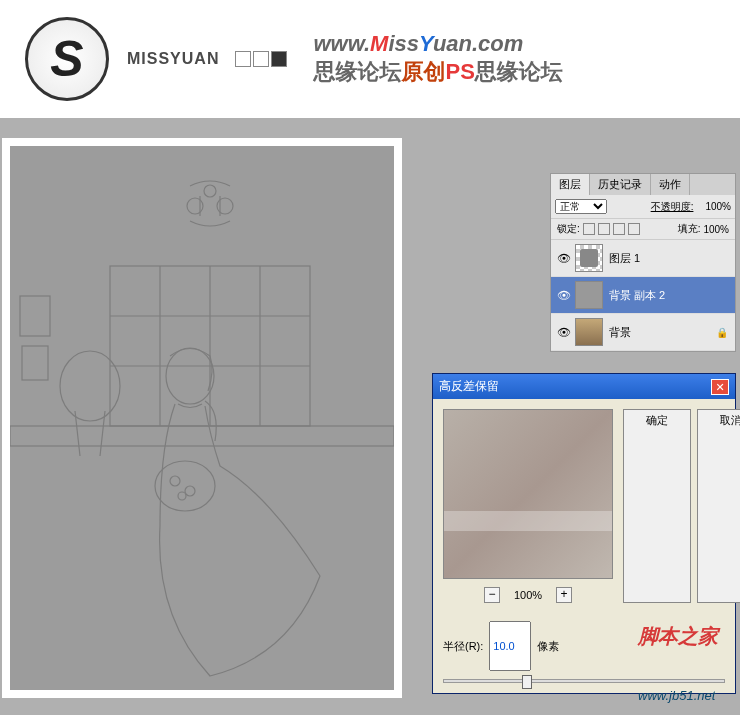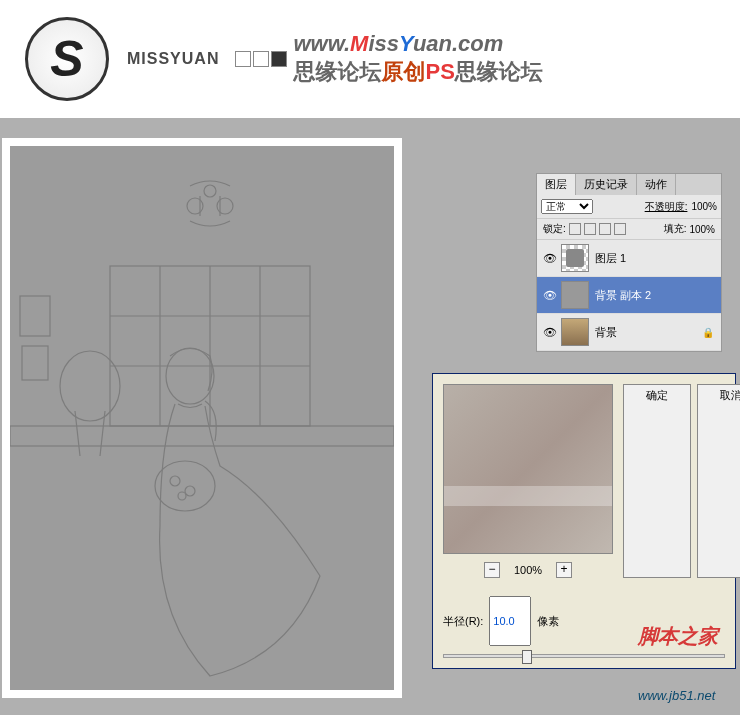--- a/index.html
+++ b/index.html
@@ -9,42 +9,42 @@
 .banner { position: absolute; top: 0; left: 0; width: 740px; height: 118px; background: #fff; display: flex; align-items: center; }
 .logo { margin-left: 25px; }
 .logo-circle { width: 84px; height: 84px; border-radius: 50%; border: 3px solid #333; display: flex; align-items: center; justify-content: center; background: radial-gradient(#fff, #e8e8e8); }
 .logo-s { font-size: 50px; font-weight: bold; color: #222; font-style: italic; }
 .brand { margin-left: 18px; }
 .brand-cn { font-size: 42px; font-weight: bold; color: #4a4a4a; font-style: italic; letter-spacing: 2px; }
 .brand-en { font-size: 16px; font-weight: bold; color: #4a4a4a; letter-spacing: 1px; display: flex; align-items: center; gap: 16px; }
 .brand-en .boxes { display: flex; gap: 2px; }
 .brand-en .box { width: 16px; height: 16px; border: 1px solid #888; }
 .brand-en .box.filled { background: #333; }
-.tagline { margin-left: 6px; }
+.tagline { margin-left: 26px; }
 .url { font-size: 22px; font-style: italic; font-weight: bold; }
 .url .g { color: #666; }
 .url .r { color: #e63939; }
 .url .b { color: #1e6bd6; }
 .subtitle { font-size: 22px; font-weight: bold; }
 .subtitle .g { color: #666; }
 .subtitle .b { color: #c2410c; }
 .subtitle .r { color: #e63939; }
 
 
 .workspace { position: absolute; top: 118px; left: 0; width: 740px; height: 597px; background: #b0b0b0; }
 .canvas { position: absolute; top: 20px; left: 2px; width: 400px; height: 560px; background: #fff; padding: 8px; }
 .canvas-img { width: 100%; height: 100%; background: #9a9a9a; position: relative; overflow: hidden; }
 .sketch { position: absolute; inset: 0; opacity: 0.6; }
 
 
-.layers { position: absolute; top: 55px; right: 18px; width: 186px; background: #e8e8e8; border: 1px solid #999; }
+.layers { position: absolute; top: 55px; right: 4px; width: 186px; background: #e8e8e8; border: 1px solid #999; }
 .layers-tabs { display: flex; background: #d0d0d0; font-size: 11px; }
 .layers-tab { padding: 3px 8px; border-right: 1px solid #aaa; }
 .layers-tab.active { background: #e8e8e8; }
-.layers-controls { display: flex; padding: 4px; gap: 4px; font-size: 10px; align-items: center; }
+.layers-controls { display: flex; padding: 4px; gap: 12px; font-size: 10px; align-items: center; }
 .layers-controls select { font-size: 10px; width: 52px; }
 .layers-controls .opa { margin-left: auto; text-decoration: underline; }
 .layers-lock { display: flex; padding: 3px 6px; font-size: 10px; align-items: center; gap: 3px; border-top: 1px solid #ccc; border-bottom: 1px solid #ccc; }
 .lock-box { width: 12px; height: 12px; border: 1px solid #888; }
 .layer-row { display: flex; align-items: center; padding: 4px 6px; gap: 6px; font-size: 11px; border-bottom: 1px solid #ddd; }
 .layer-row.selected { background: #5a7fc4; color: #fff; }
 .eye { width: 12px; height: 12px; }
 .thumb { width: 28px; height: 28px; border: 1px solid #888; background: #999; }
 .thumb.trans { background: repeating-conic-gradient(#ccc 0 25%, #fff 0 50%) 0 0/8px 8px; position: relative; }
 .thumb.trans::after { content:""; position:absolute; inset:4px; background:#888; border-radius:2px; }
@@ -171,20 +171,24 @@
     </div>
     <div class="layer-row">
       <span class="eye">👁</span>
       <span class="thumb photo"></span>
       <span>背景</span>
       <span class="lock-icon">🔒</span>
     </div>
   </div>
 
   <div class="dialog">
+    <div class="dialog-title">
+      <span>高反差保留</span>
+      <span class="dialog-close">✕</span>
+    </div>
     <div class="dialog-body">
       <div class="preview">
         <div class="preview-img"></div>
         <div class="zoom">
           <span class="zoom-btn">−</span>
           <span>100%</span>
           <span class="zoom-btn">+</span>
         </div>
       </div>
       <div class="dialog-side">

